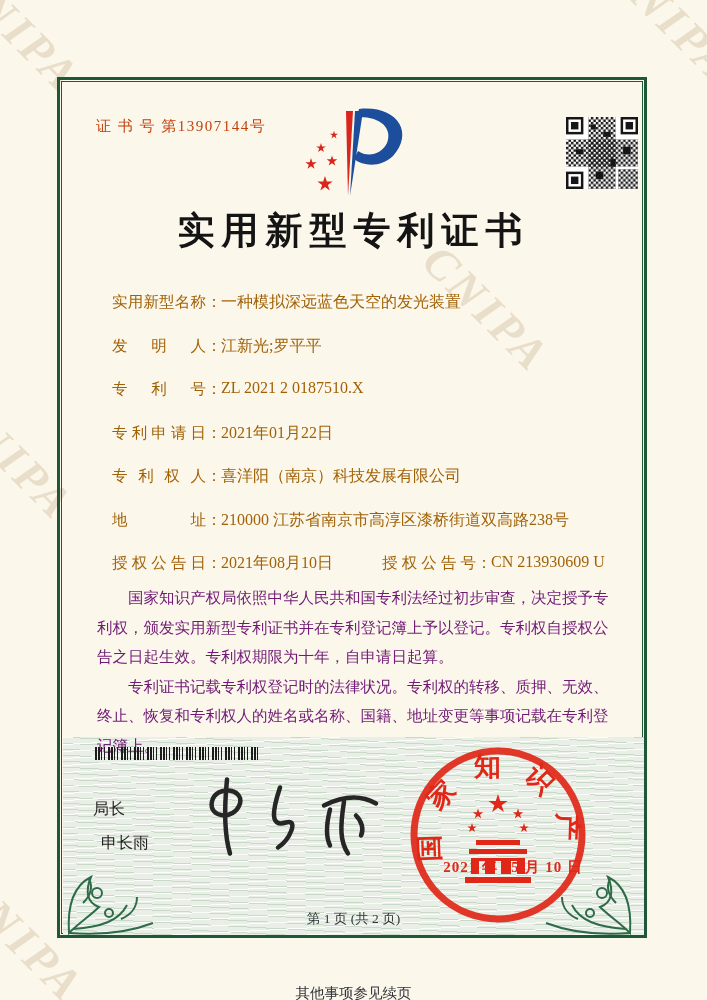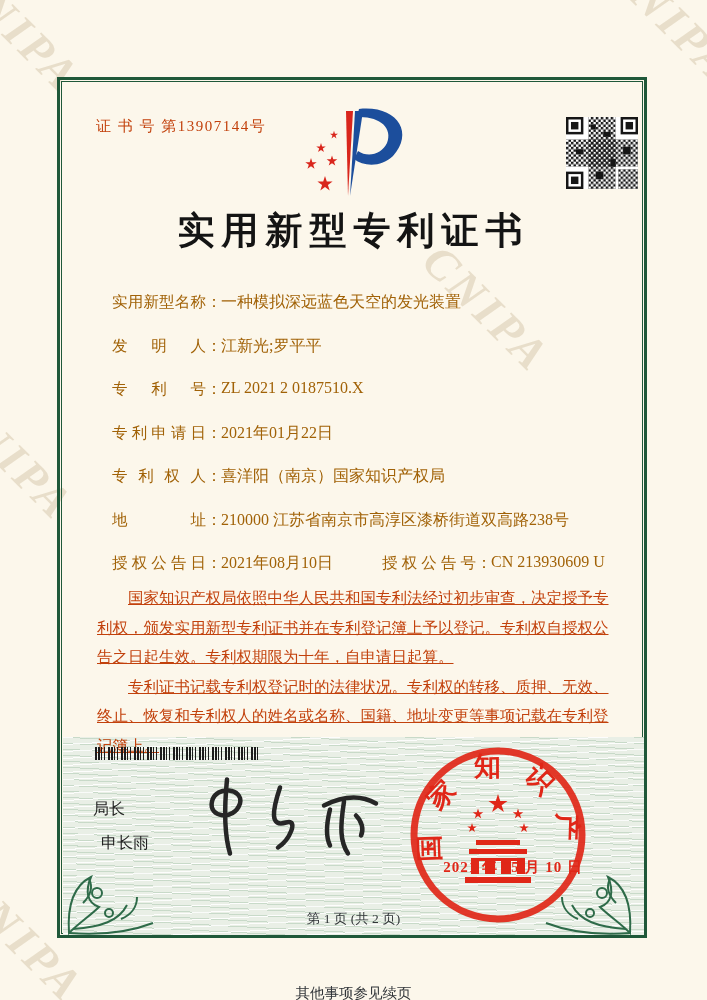--- a/index.html
+++ b/index.html
@@ -34,21 +34,21 @@
     position:absolute;left:0;top:206px;width:707px;z-index:2;text-align:center;
     font-size:37px;font-weight:700;color:#141414;letter-spacing:7px;
   }
   .fields{position:absolute;left:112px;top:292px;width:516px;z-index:2;font-size:16px;color:#a16207;}
   .frow{display:flex;align-items:flex-start;height:43.5px;}
   .flabel{width:94px;font-size:15.5px;text-align:justify;text-align-last:justify;height:20px;overflow:hidden;flex:none;}
   .fcolon{width:15px;flex:none;}
   .fvalue{flex:1;}
   .pair1{display:flex;width:270px;flex:none;}
   .pair2{display:flex;flex:1;}
-  .paras{position:absolute;left:97px;top:583px;width:520px;z-index:2;font-size:15.5px;line-height:29.5px;color:#c2410c;text-decoration:underline;}
+  .paras{position:absolute;left:97px;top:583px;width:520px;z-index:2;font-size:15.5px;line-height:29.5px;color:#701a75;}
   .paras p{margin:0;text-indent:2em;}
   .barcode{
     position:absolute;left:95px;top:747px;width:163px;height:13px;z-index:2;
     background:repeating-linear-gradient(90deg,#1c1c1c 0 2px,transparent 2px 3px,#1c1c1c 3px 5px,transparent 5px 6px,#1c1c1c 6px 7px,transparent 7px 9px,#1c1c1c 9px 10px,transparent 10px 13px);
   }
   .role{position:absolute;left:93px;top:799px;z-index:2;font-size:16px;color:#222;}
   .name{position:absolute;left:101px;top:833px;z-index:2;font-size:16px;color:#222;}
   .sig{position:absolute;left:196px;top:770px;z-index:2;}
   .seal{position:absolute;left:403px;top:740px;z-index:3;}
   .sealdate{
@@ -142,21 +142,21 @@
       <span class="fvalue">ZL 2021 2 0187510.X</span>
   </div>
   <div class="frow">
     <span class="flabel">专利申请日</span>
       <span class="fcolon">：</span>
       <span class="fvalue">2021年01月22日</span>
   </div>
   <div class="frow">
     <span class="flabel">专利权人</span>
       <span class="fcolon">：</span>
-      <span class="fvalue">喜洋阳（南京）国家知识产权局</span>
+      <span class="fvalue">喜洋阳（南京）科技发展有限公司</span>
   </div>
   <div class="frow">
     <span class="flabel">地址</span>
       <span class="fcolon">：</span>
       <span class="fvalue">210000 江苏省南京市高淳区漆桥街道双高路238号</span>
   </div>
   <div class="frow">
     <span class="pair1">
       <span class="flabel">授权公告日</span>
         <span class="fcolon">：</span>

